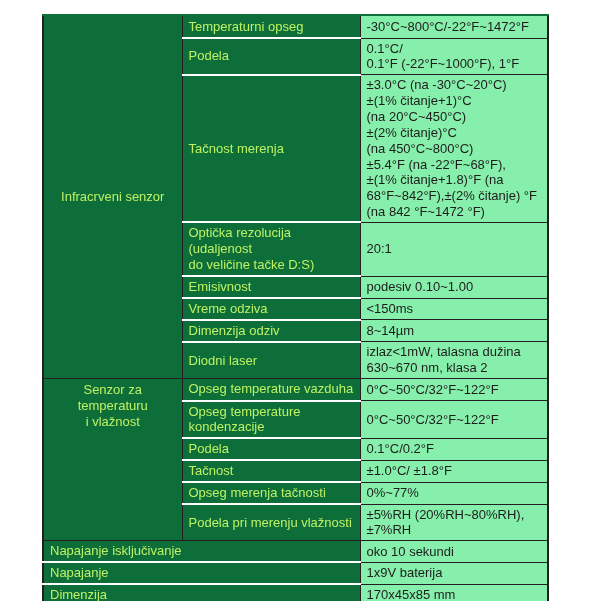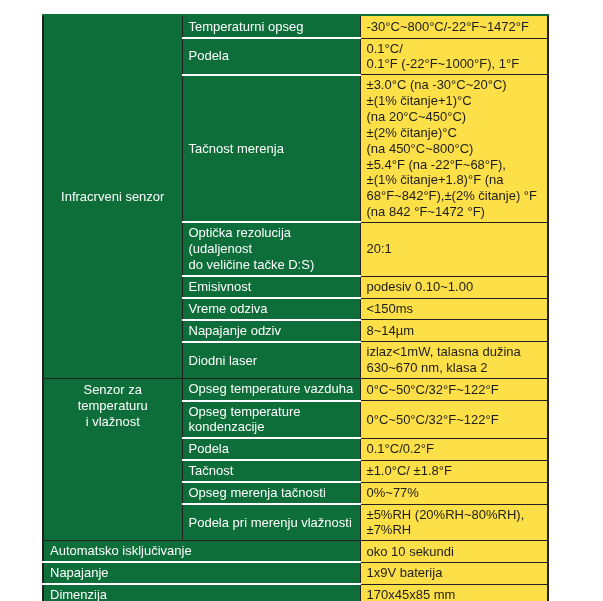--- a/index.html
+++ b/index.html
@@ -30,37 +30,37 @@
     border: 1px solid #231f20;
     font-size: 13px;
     line-height: 1.22;
     vertical-align: middle;
     padding: 2px 6px;
     box-sizing: border-box;
     overflow: hidden;
   }
   td.green {
     background: #0e6e3a;
-    color: #ffffff;
+    color: #bef264;
     white-space: pre-line;
   }
   td.group {
     text-align: center;
     padding: 4px 4px;
   }
   td.group.vtop {
     vertical-align: top;
     padding-top: 3px;
     margin-top: 18px;
   }
   td.wsep {
     border-bottom: 2px solid #ffffff;
   }
   td.value {
-    background: #fde047;
+    background: #86efac;
     color: #1d1d1b;
     white-space: pre-line;
   }
   tr.first > td {
     border-top: 2px solid #0e6e3a;
   }
 </style>
 </head>
 <body>
 
@@ -103,21 +103,21 @@
         </tr>
         <tr style="height:22px">
           <td class="green wsep">Emisivnost</td>
           <td class="value">podesiv 0.10~1.00</td>
         </tr>
         <tr style="height:21px">
           <td class="green wsep">Vreme odziva</td>
           <td class="value">&lt;150ms</td>
         </tr>
         <tr style="height:22px">
-          <td class="green wsep">Napajanje odziv</td>
+          <td class="green wsep">Dimenzija odziv</td>
           <td class="value">8~14µm</td>
         </tr>
         <tr style="height:32px">
           <td class="green">Diodni laser</td>
           <td class="value">izlaz&lt;1mW, talasna dužina
 630~670 nm, klasa 2</td>
         </tr>
 
         <tr style="height:22px">
           <td class="green group vtop" rowspan="6">Senzor za
@@ -143,21 +143,21 @@
           <td class="green wsep">Opseg merenja tačnosti</td>
           <td class="value">0%~77%</td>
         </tr>
         <tr style="height:28px">
           <td class="green">Podela pri merenju vlažnosti</td>
           <td class="value">±5%RH (20%RH~80%RH),
 ±7%RH</td>
         </tr>
 
         <tr style="height:21px">
-          <td class="green wsep" colspan="2">Automatsko isključivanje</td>
+          <td class="green wsep" colspan="2">Napajanje isključivanje</td>
           <td class="value">oko 10 sekundi</td>
         </tr>
         <tr style="height:22px">
           <td class="green wsep" colspan="2">Napajanje</td>
           <td class="value">1x9V baterija</td>
         </tr>
         <tr style="height:21px">
           <td class="green wsep" colspan="2">Dimenzija</td>
           <td class="value">170x45x85 mm</td>
         </tr>

